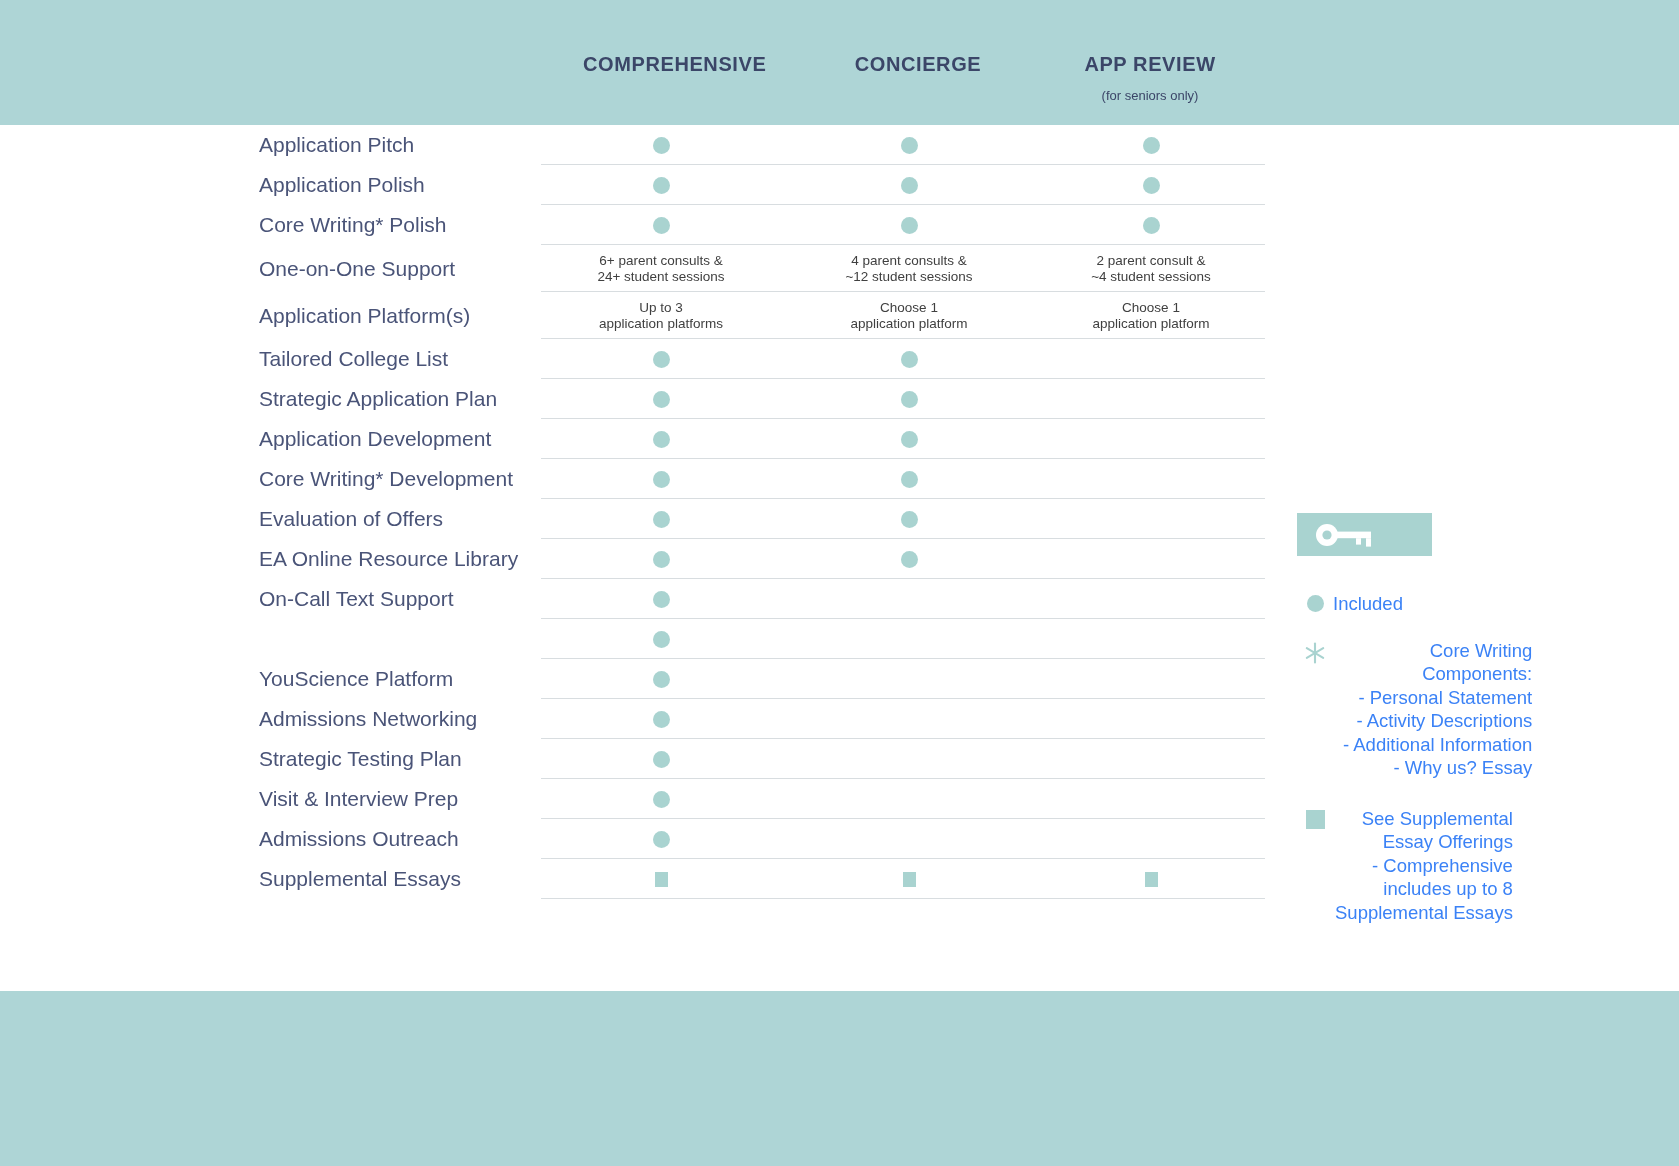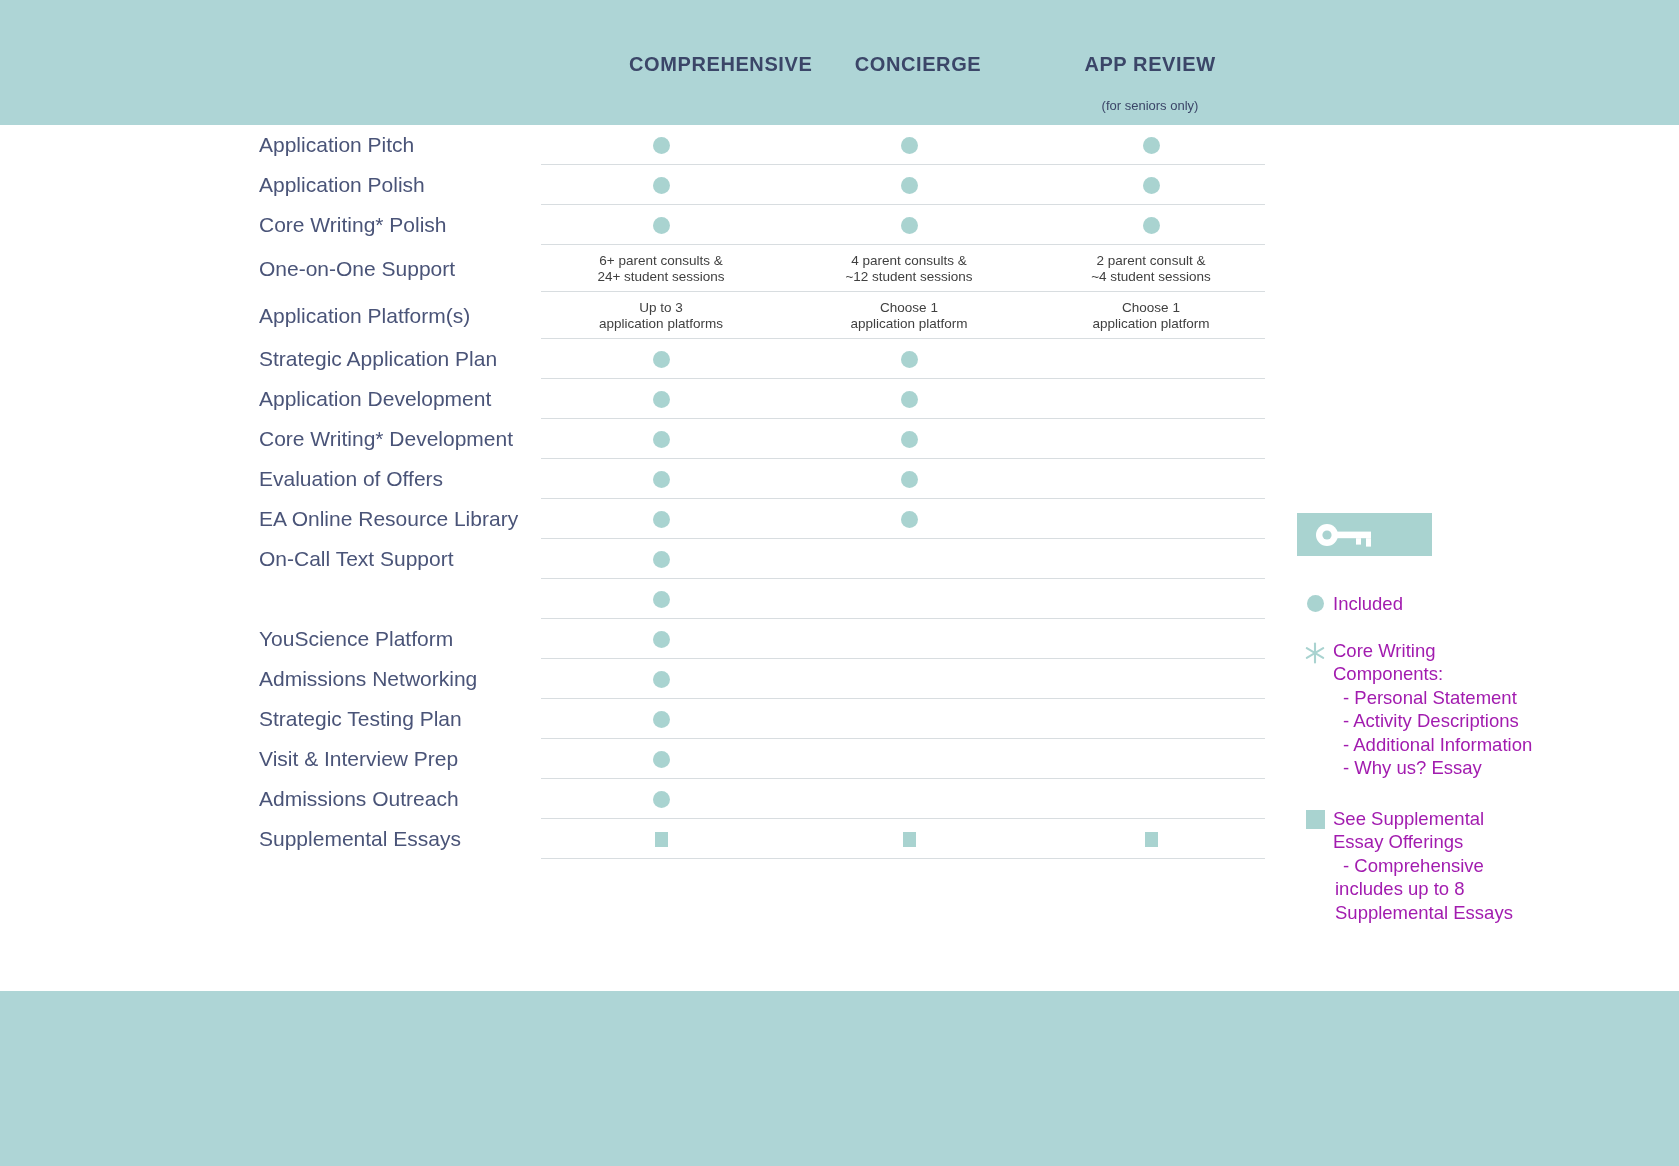--- a/index.html
+++ b/index.html
@@ -18,22 +18,22 @@
 
   
   .col-head{
     position:absolute;
     text-align:center;
     color:#3b4668;
     font-weight:bold;
     letter-spacing:.6px;
   }
   .col-head .ttl{font-size:20px;line-height:24px;white-space:nowrap;}
-  .col-head .sub{font-size:13px;line-height:18px;font-weight:normal;letter-spacing:0;margin-top:21px;}
-  #head-comprehensive{left:583px;top:52px;width:180px;margin-left:46px;}
+  .col-head .sub{font-size:13px;line-height:18px;font-weight:normal;letter-spacing:0;margin-top:11px;}
+  #head-comprehensive{left:583px;top:52px;width:180px;}
   #head-concierge{left:828px;top:52px;width:180px;}
   #head-appreview{left:1060px;top:52px;width:180px;}
 
   
   #table{position:absolute;left:0;top:125px;width:1360px;}
   .row{
     position:relative;
     height:40px;
     display:flex;
     align-items:center;
@@ -108,21 +108,22 @@
   .legend-mark{
     width:36px;
     flex:0 0 36px;
     display:flex;
     justify-content:center;
     padding-top:3px;
   }
   .legend-text{
     font-size:18.5px;
     line-height:23.5px;
-    color:#a21caf;
+    color:#3b82f6;
+    text-align:right;
   }
   .legend-text .sub{display:block;padding-left:10px;}
   .legend-text .sub2{display:block;padding-left:2px;}
   #li-included{margin-top:36px;}
   #li-corewriting{margin-top:23px;}
   #li-supplemental{margin-top:27px;}
 </style>
 </head>
 <body>
 
@@ -216,20 +217,33 @@
           <div class="txt">application platform</div>
         </div>
         <div class="cell c2">
           <div class="txt">Choose 1</div>
           <div class="txt">application platform</div>
         </div>
       </div>
       <div class="rule"></div>
     </div>
     <div class="row">
+      <div class="label">Tailored College List</div>
+      <div class="cells">
+        <div class="cell c0">
+          <span class="dot"></span>
+        </div>
+        <div class="cell c1">
+          <span class="dot"></span>
+        </div>
+        <div class="cell c2"></div>
+      </div>
+      <div class="rule"></div>
+    </div>
+    <div class="row">
       <div class="label">Strategic Application Plan</div>
       <div class="cells">
         <div class="cell c0">
           <span class="dot"></span>
         </div>
         <div class="cell c1">
           <span class="dot"></span>
         </div>
         <div class="cell c2"></div>
       </div>

